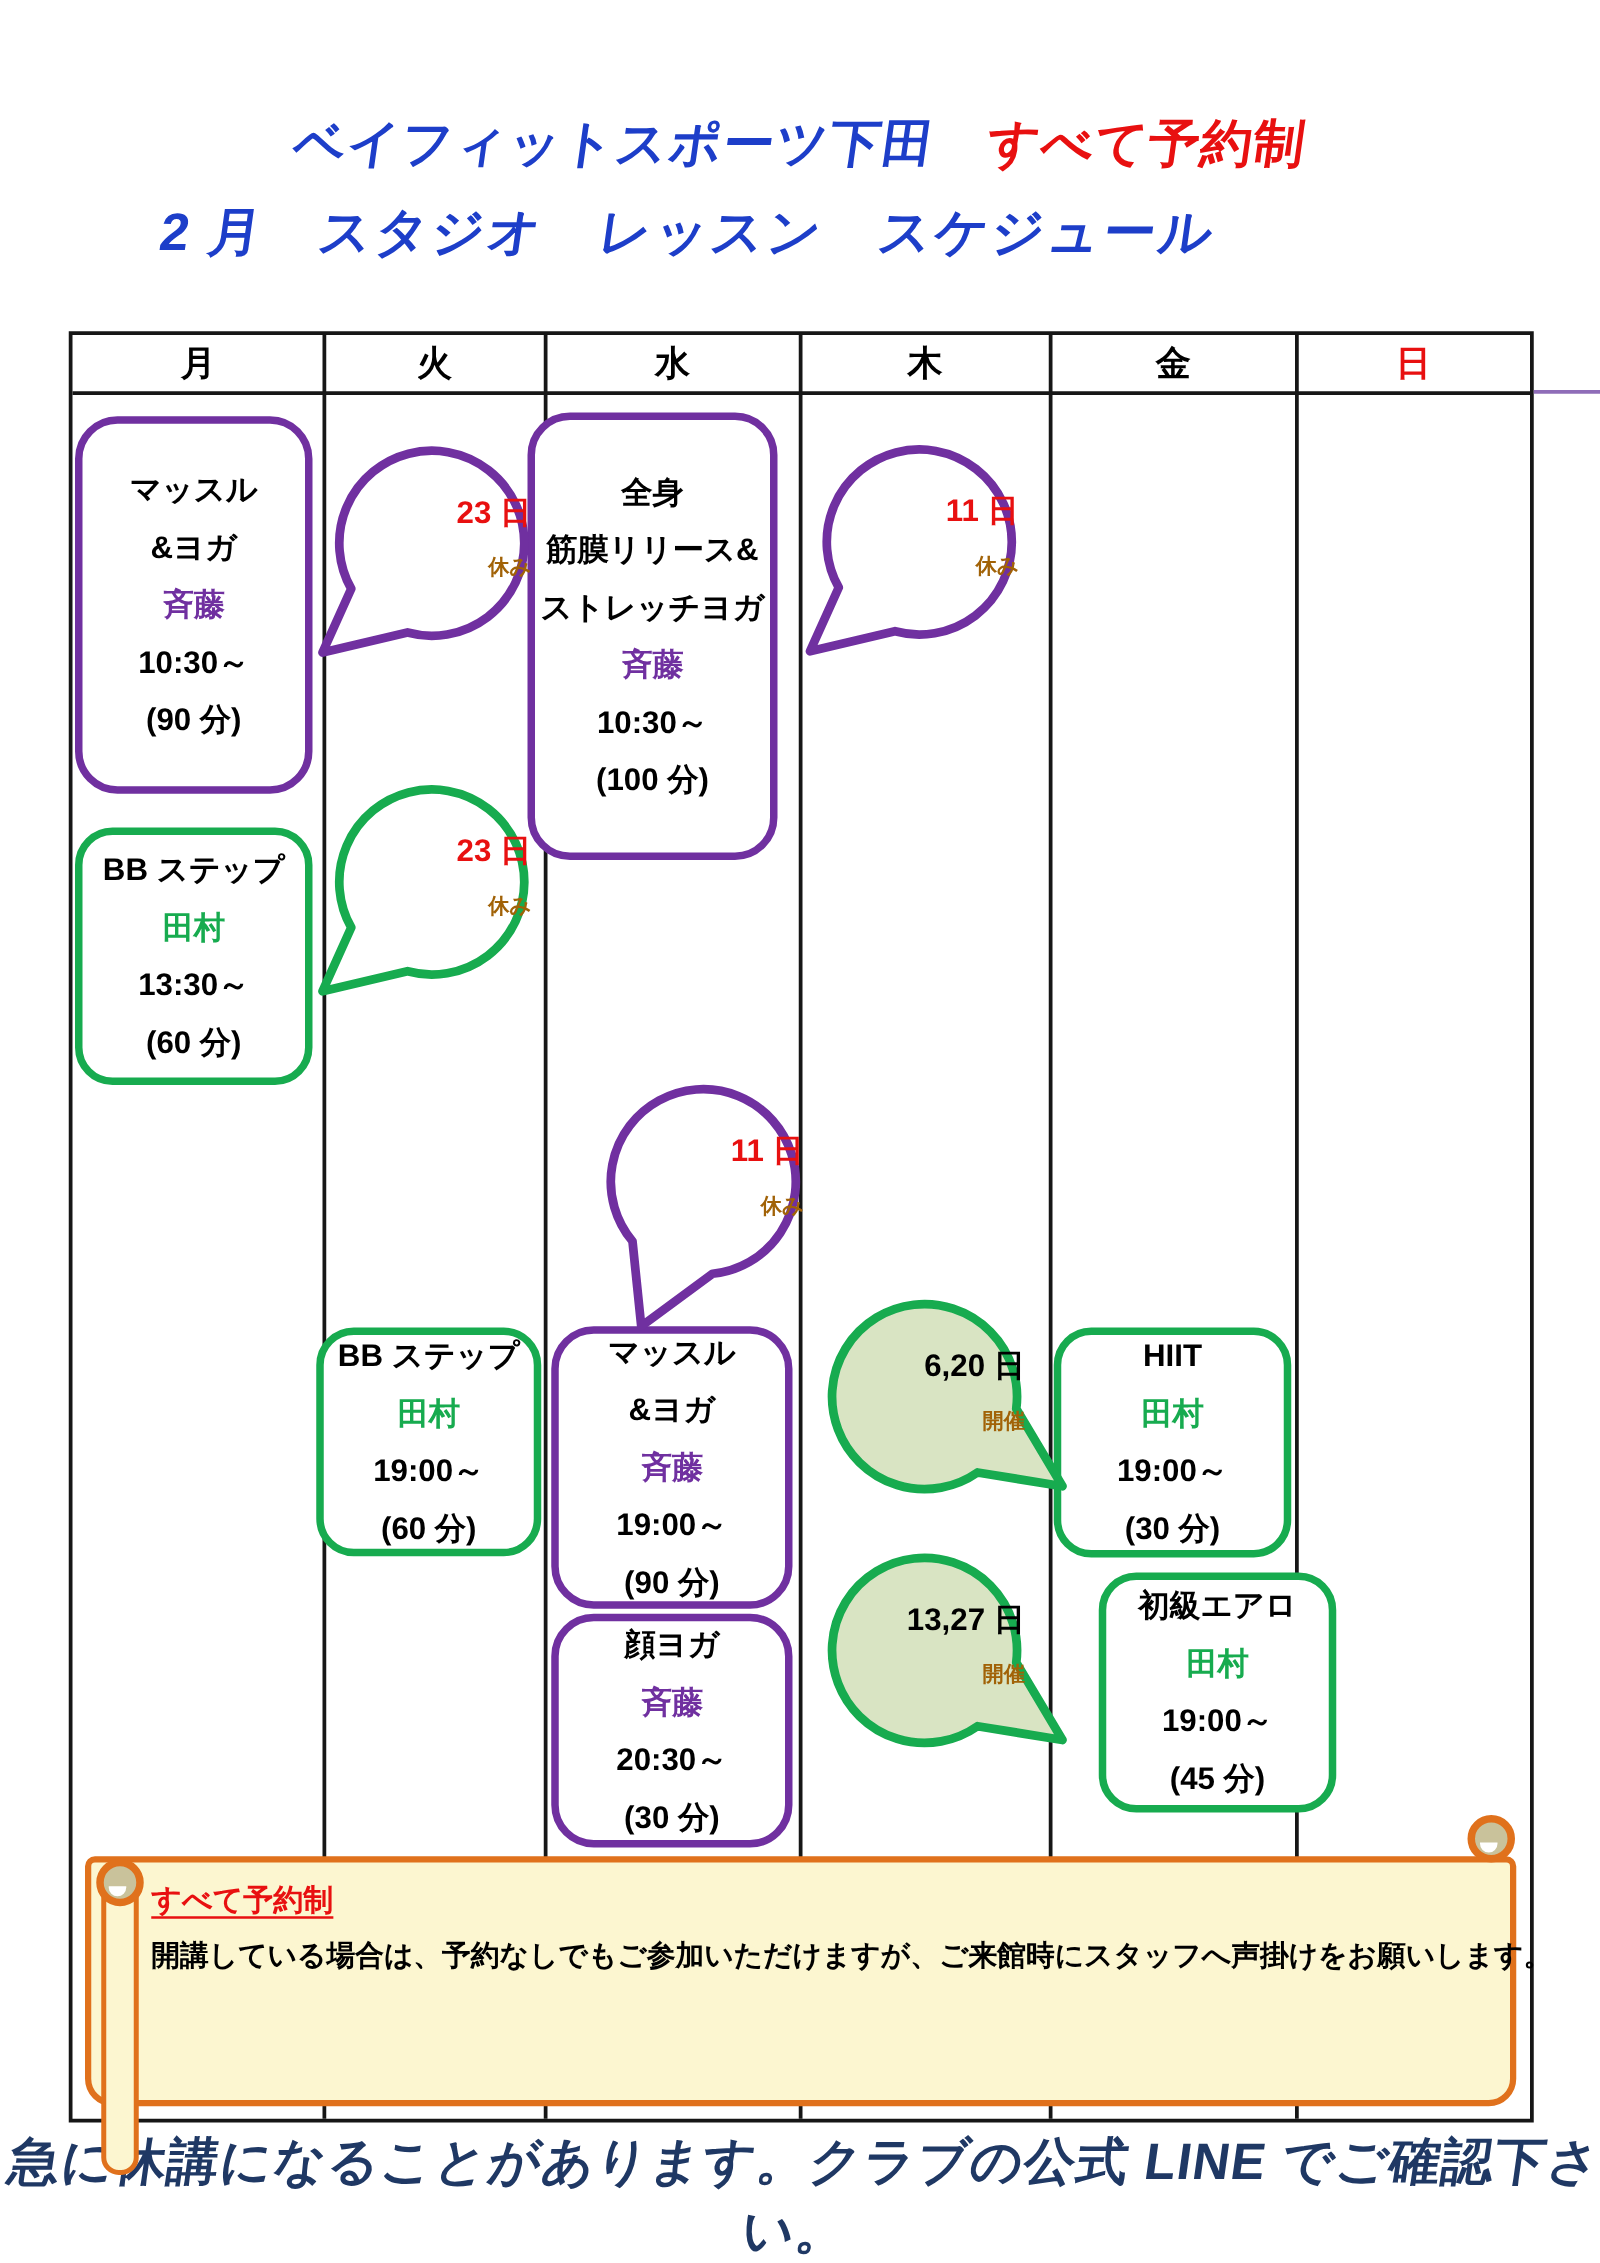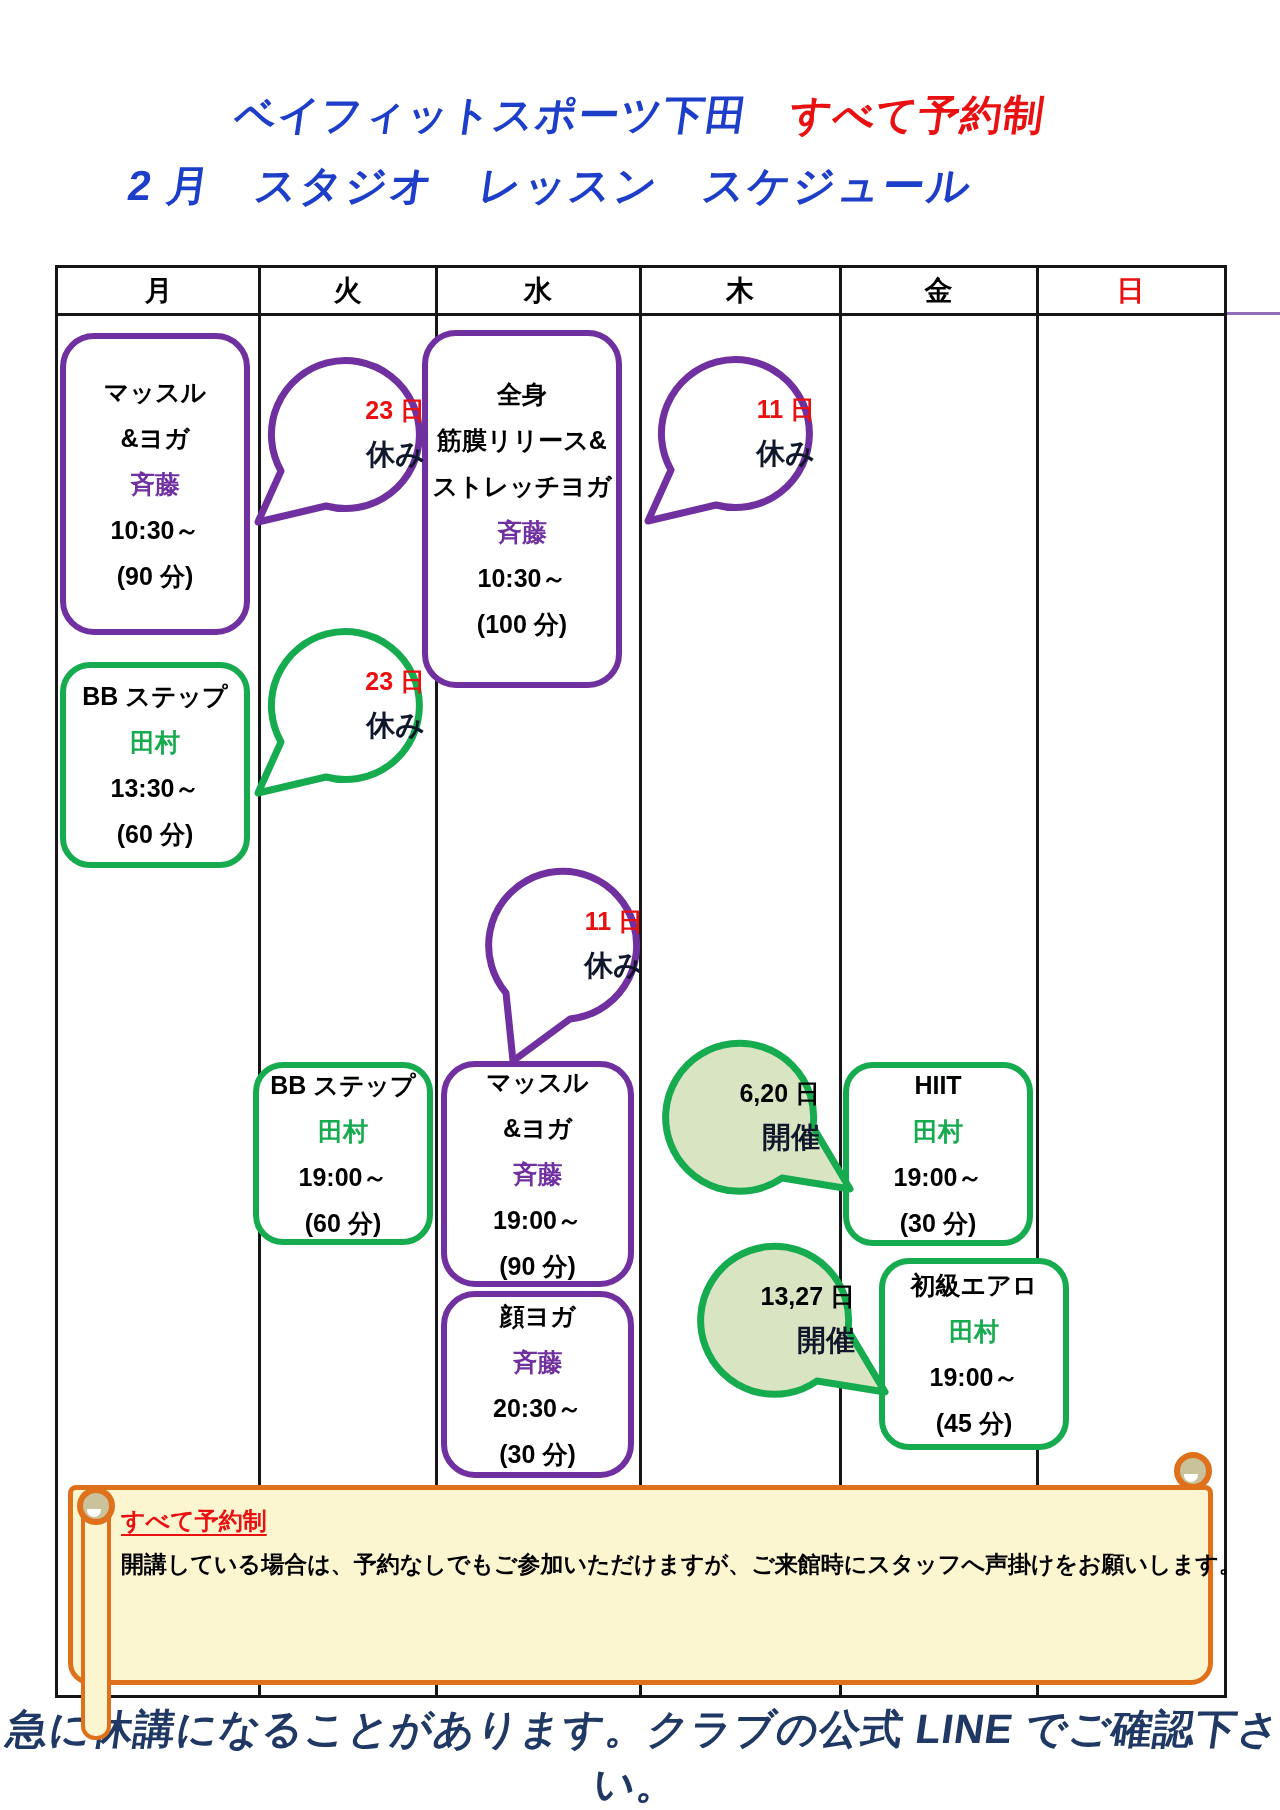--- a/index.html
+++ b/index.html
@@ -42,21 +42,21 @@
 
   
   .bubble-wrap{position:absolute;z-index:5;width:215px;height:210px;}
   .bubble-svg{position:absolute;left:0;top:0;}
   .bp{stroke-width:7;stroke-linejoin:round;}
   .bp.outline-purple{fill:#fff;stroke:var(--purple);}
   .bp.outline-green{fill:#fff;stroke:var(--green);}
   .bp.fill-green{fill:var(--bubble_fill);stroke:var(--green);}
   .bubble-text{position:absolute;left:17px;top:38px;width:160px;text-align:right;}
   .bt-date{font-size:25px;line-height:44px;color:var(--red);white-space:nowrap;}
-  .bt-note{font-size:29px;line-height:44px;color:#0f172a;white-space:nowrap;}
+  .bt-note{font-size:17px;line-height:44px;color:#a16207;white-space:nowrap;}
 
   
   .notice{position:absolute;left:68px;top:1485px;width:1145px;height:200px;z-index:6;
           background:var(--note_bg);border:5px solid var(--orange);box-sizing:border-box;
           border-radius:8px 8px 22px 22px;padding:10px 20px 0 48px;}
   .n-head{font-size:24px;line-height:42px;color:var(--red);text-decoration:underline;
           text-underline-offset:5px;display:inline-block;}
   .n-line{font-size:23px;line-height:45px;color:#000;white-space:nowrap;}
   .n-red{color:var(--red);}
   .ribbon{position:absolute;left:81px;top:1502px;width:30px;height:238px;z-index:7;
@@ -182,21 +182,21 @@
   </div>
   <div class="bubble-wrap" style="left:643px;top:1033px">
     <svg class="bubble-svg" width="215" height="210" viewBox="0 0 215 210">
       <path class="bp fill-green" d="M 139 145 A 74 74 0 1 1 170 94 L 207 156 Z"></path>
     </svg>
     <div class="bubble-text">
       <div class="bt-date" style="color:#000">6,20 日</div>
       <div class="bt-note">開催</div>
     </div>
   </div>
-  <div class="bubble-wrap" style="left:678px;top:1236px">
+  <div class="bubble-wrap" style="left:643px;top:1236px">
     <svg class="bubble-svg" width="215" height="210" viewBox="0 0 215 210">
       <path class="bp fill-green" d="M 139 145 A 74 74 0 1 1 170 94 L 207 156 Z"></path>
     </svg>
     <div class="bubble-text">
       <div class="bt-date" style="color:#000">13,27 日</div>
       <div class="bt-note">開催</div>
     </div>
   </div>
 
   <div class="box green" style="left:843px;top:1062px;width:190px;height:184px">

